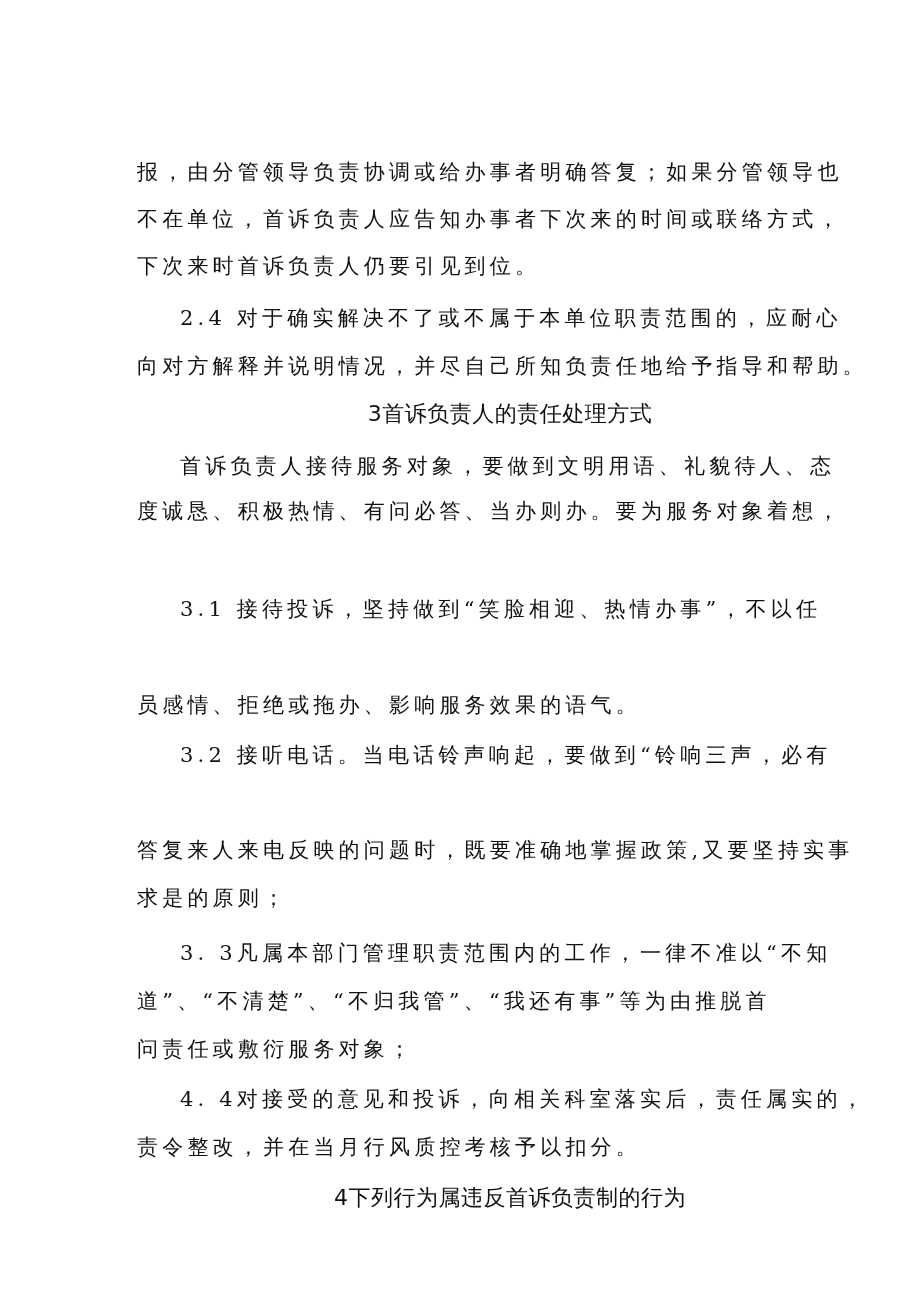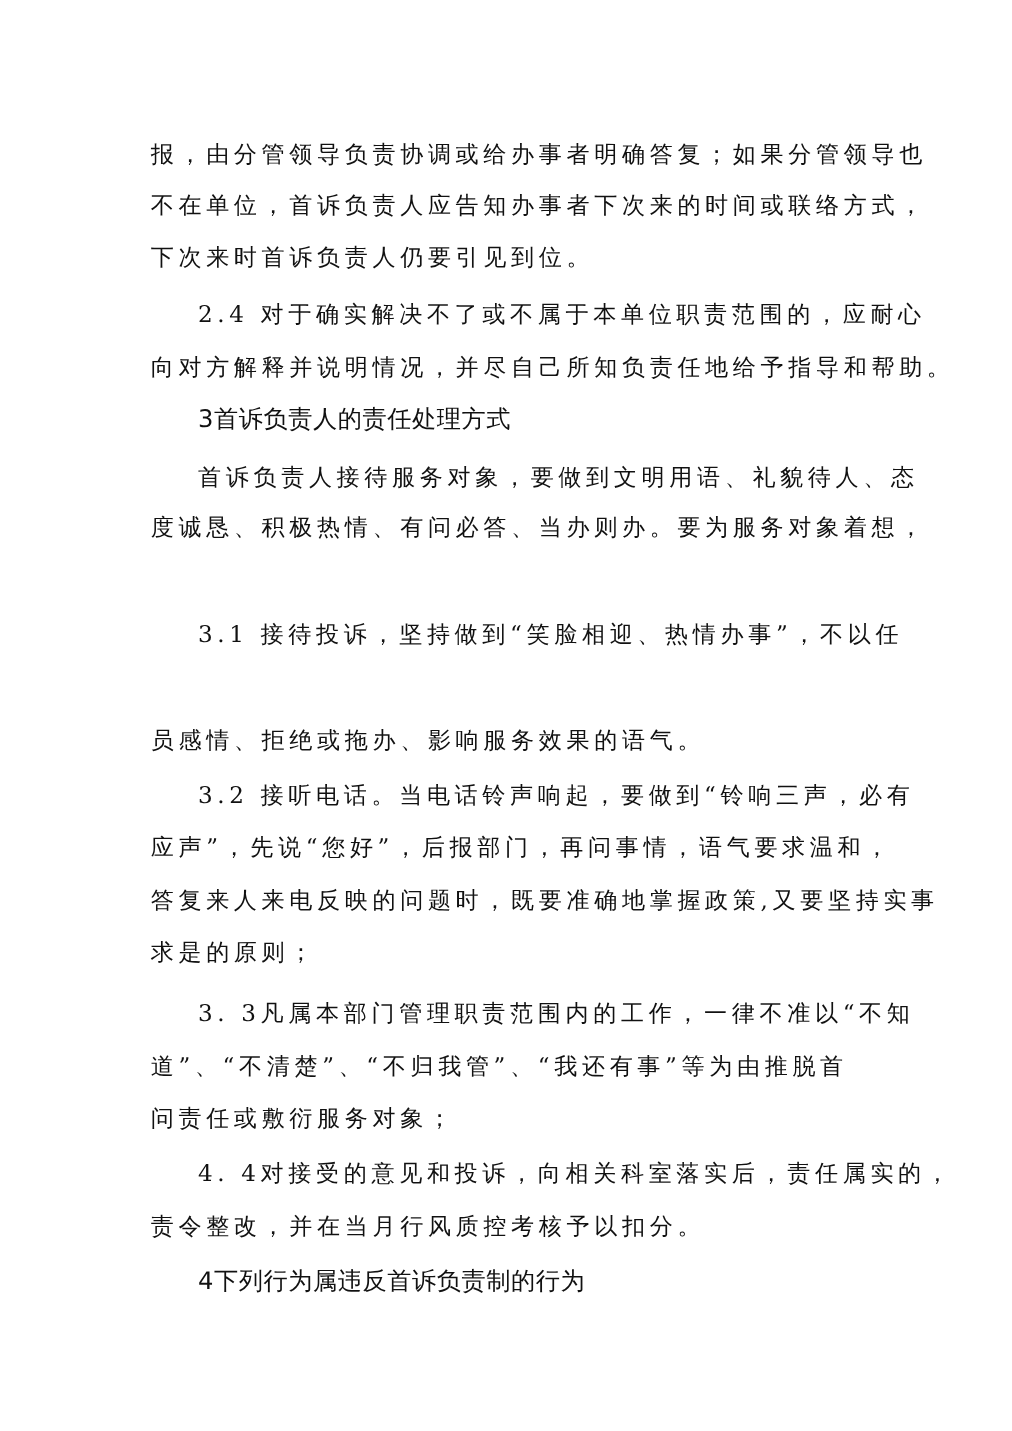--- a/index.html
+++ b/index.html
@@ -1,40 +1,39 @@
 <!DOCTYPE html>
 <html><head>
   <meta charset="utf-8">
   <style>
     html, body { margin: 0; padding: 0; background: #ffffff; }
     body { width: 920px; height: 1301px; position: relative; overflow: hidden;
            font-family: "DejaVu Serif", "Liberation Serif", serif; color: #111; }
     .page { position: absolute; left: 0; top: 0; width: 920px; height: 1301px; }
     .line { position: absolute; left: 137px; width: 660px; font-size: 21px;
-            letter-spacing: 4.2px; white-space: nowrap; line-height: 28px; }
+            letter-spacing: 4.2px; white-space: nowrap; line-height: 28px; margin-top: 32px; }
     .indent { left: 180px; }
     .heading { font-family: "DejaVu Sans", "Liberation Sans", sans-serif; font-weight: normal;
-               letter-spacing: 0.5px; font-size: 22px; left: 180px; }
+               letter-spacing: 0.5px; font-size: 22px; left: 180px; text-align: center; }
   </style>
 </head>
 <body>
 
 <div class="page">
   <div class="line" style="top:126px">报，由分管领导负责协调或给办事者明确答复；如果分管领导也</div>
   <div class="line" style="top:173px">不在单位，首诉负责人应告知办事者下次来的时间或联络方式，</div>
   <div class="line" style="top:220px">下次来时首诉负责人仍要引见到位。</div>
   <div class="line indent" style="top:272px">2.4   对于确实解决不了或不属于本单位职责范围的，应耐心</div>
   <div class="line" style="top:320px">向对方解释并说明情况，并尽自己所知负责任地给予指导和帮助。</div>
   <div class="line heading" style="top:368px">3首诉负责人的责任处理方式</div>
   <div class="line indent" style="top:420px">首诉负责人接待服务对象，要做到文明用语、礼貌待人、态</div>
   <div class="line" style="top:465px">度诚恳、积极热情、有问必答、当办则办。要为服务对象着想，</div>
   <div class="line indent" style="top:563px">3.1   接待投诉，坚持做到“笑脸相迎、热情办事”，不以任</div>
   <div class="line" style="top:659px">员感情、拒绝或拖办、影响服务效果的语气。</div>
   <div class="line indent" style="top:709px">3.2   接听电话。当电话铃声响起，要做到“铃响三声，必有</div>
-  <div class="line" style="top:756px">应声”，先说“您好”，后报部门，再问事情，语气要求温和，</div>
   <div class="line" style="top:804px">答复来人来电反映的问题时，既要准确地掌握政策,又要坚持实事</div>
   <div class="line" style="top:852px">求是的原则；</div>
   <div class="line indent" style="top:907px">3. 3凡属本部门管理职责范围内的工作，一律不准以“不知</div>
   <div class="line" style="top:955px">道”、“不清楚”、“不归我管”、“我还有事”等为由推脱首</div>
   <div class="line" style="top:1003px">问责任或敷衍服务对象；</div>
   <div class="line indent" style="top:1053px">4. 4对接受的意见和投诉，向相关科室落实后，责任属实的，</div>
   <div class="line" style="top:1101px">责令整改，并在当月行风质控考核予以扣分。</div>
   <div class="line heading" style="top:1152px">4下列行为属违反首诉负责制的行为</div>
 </div>
 

